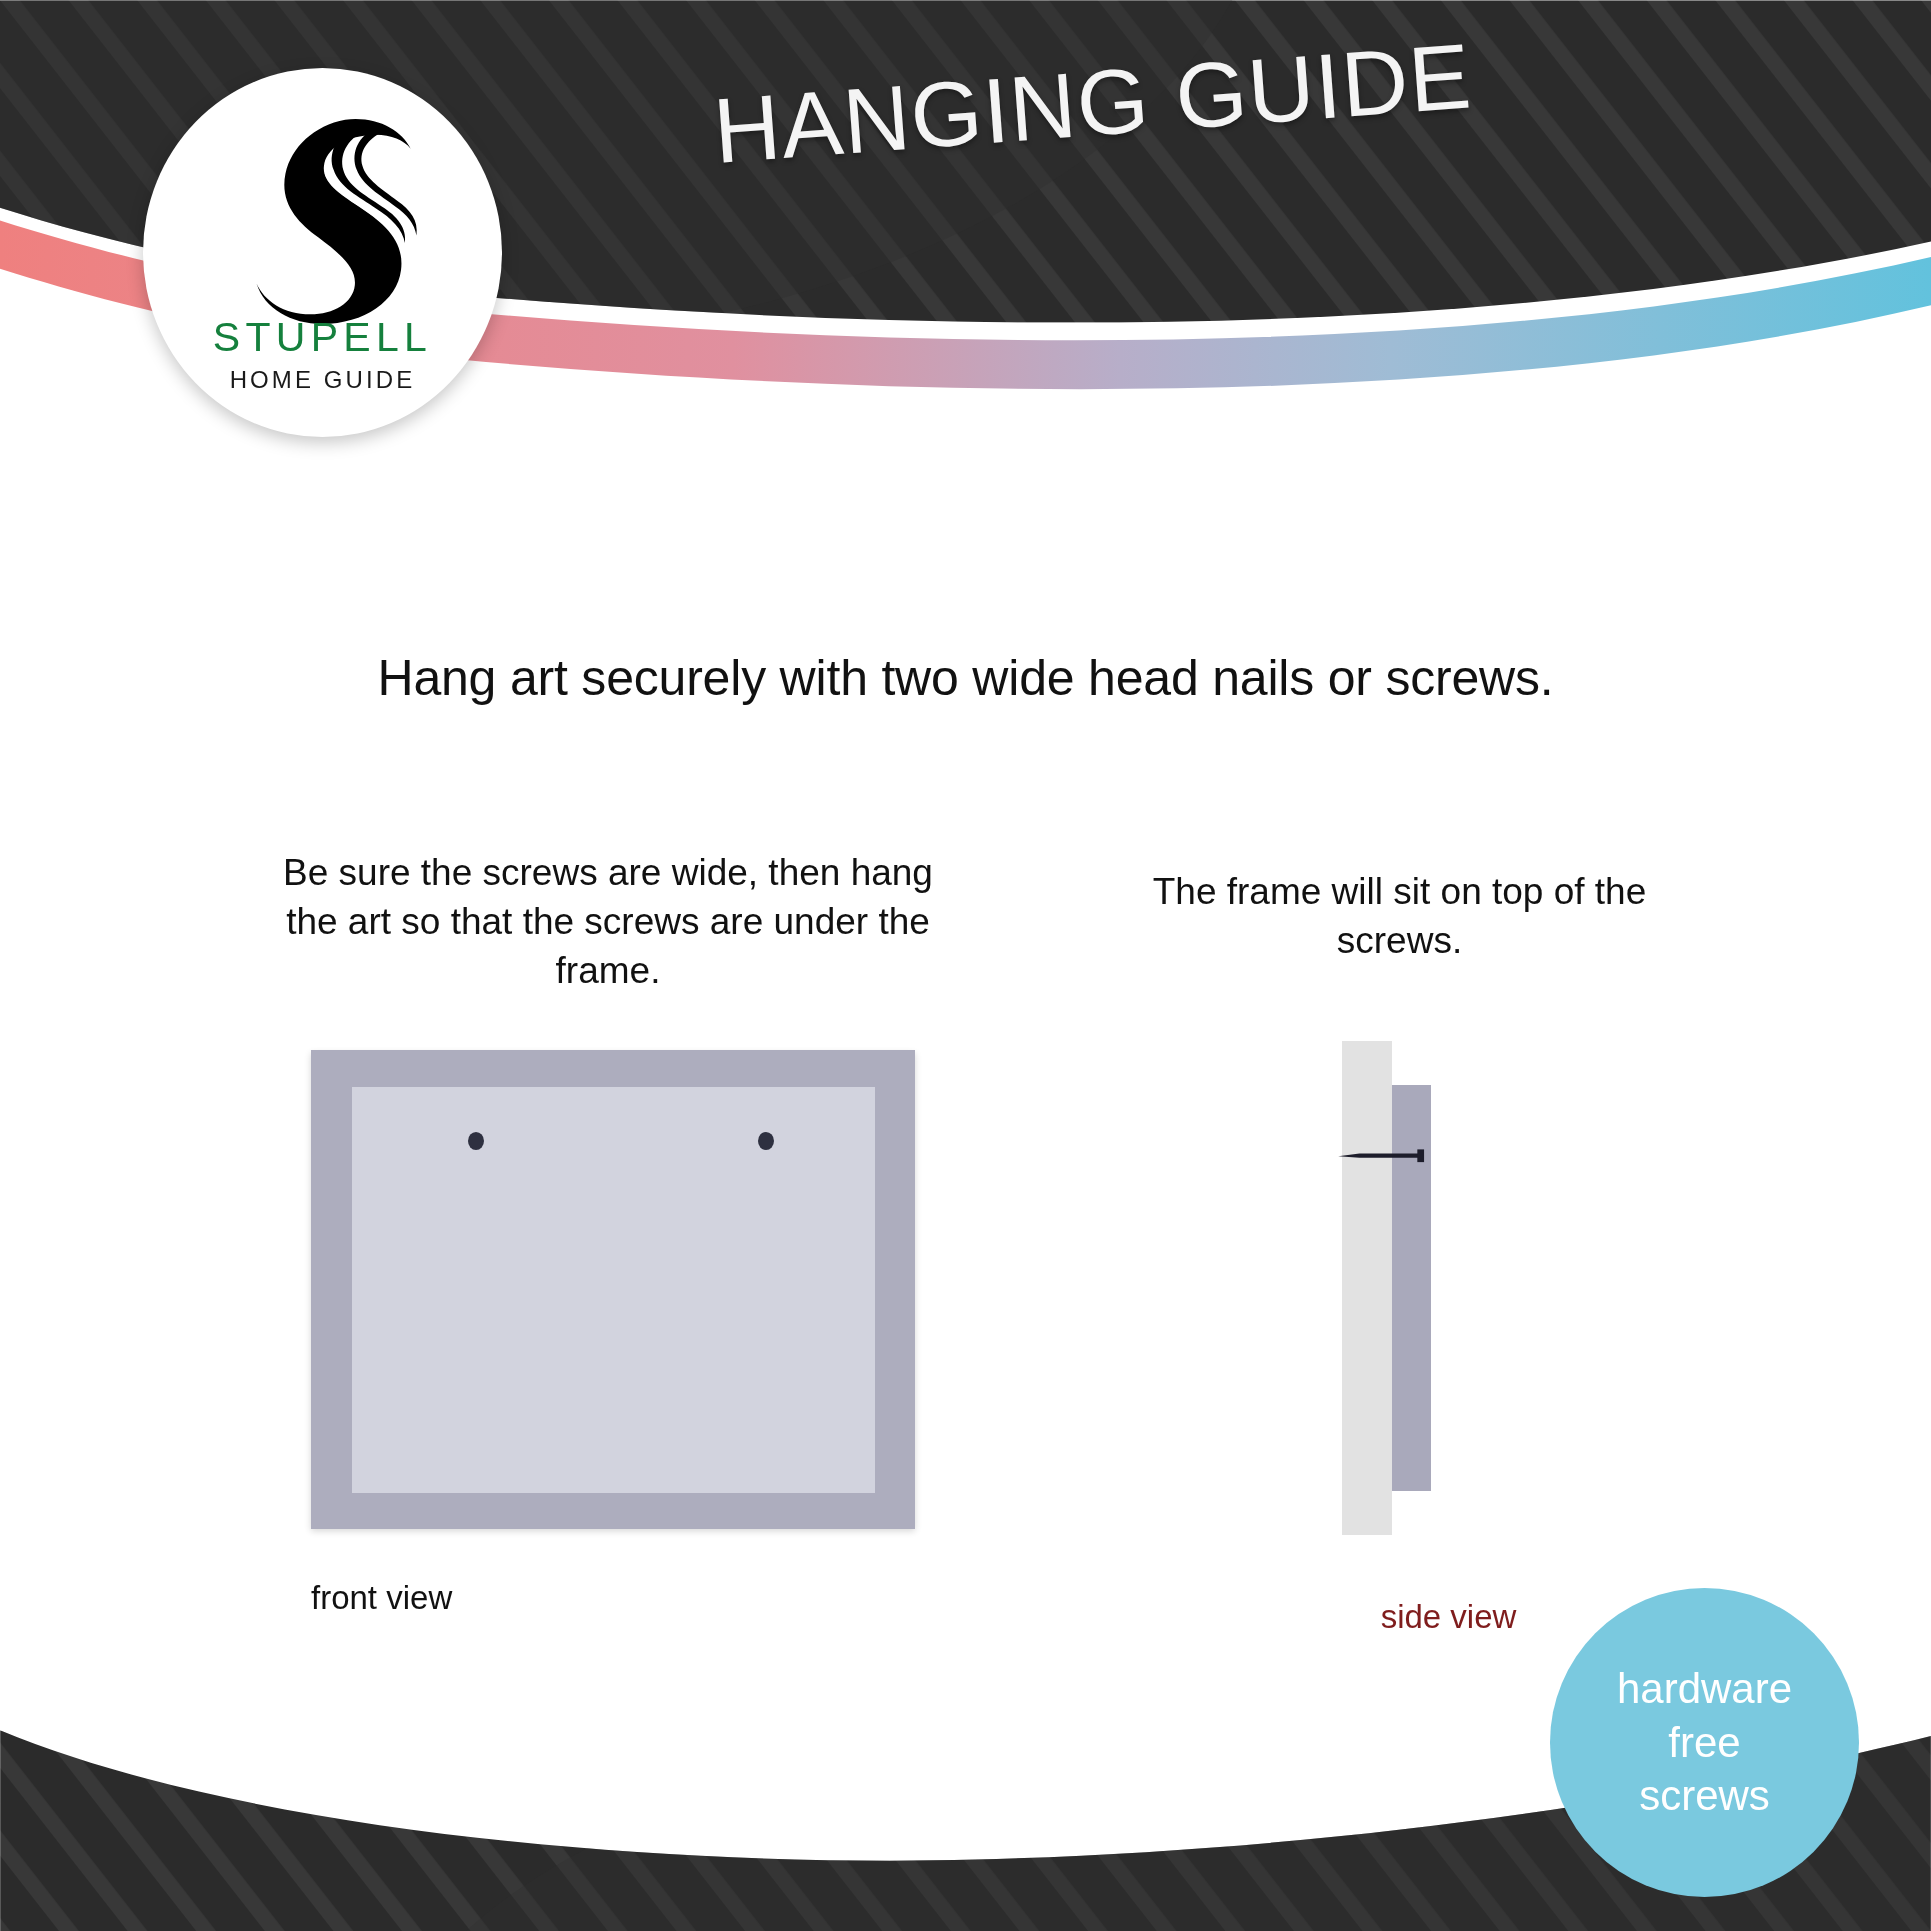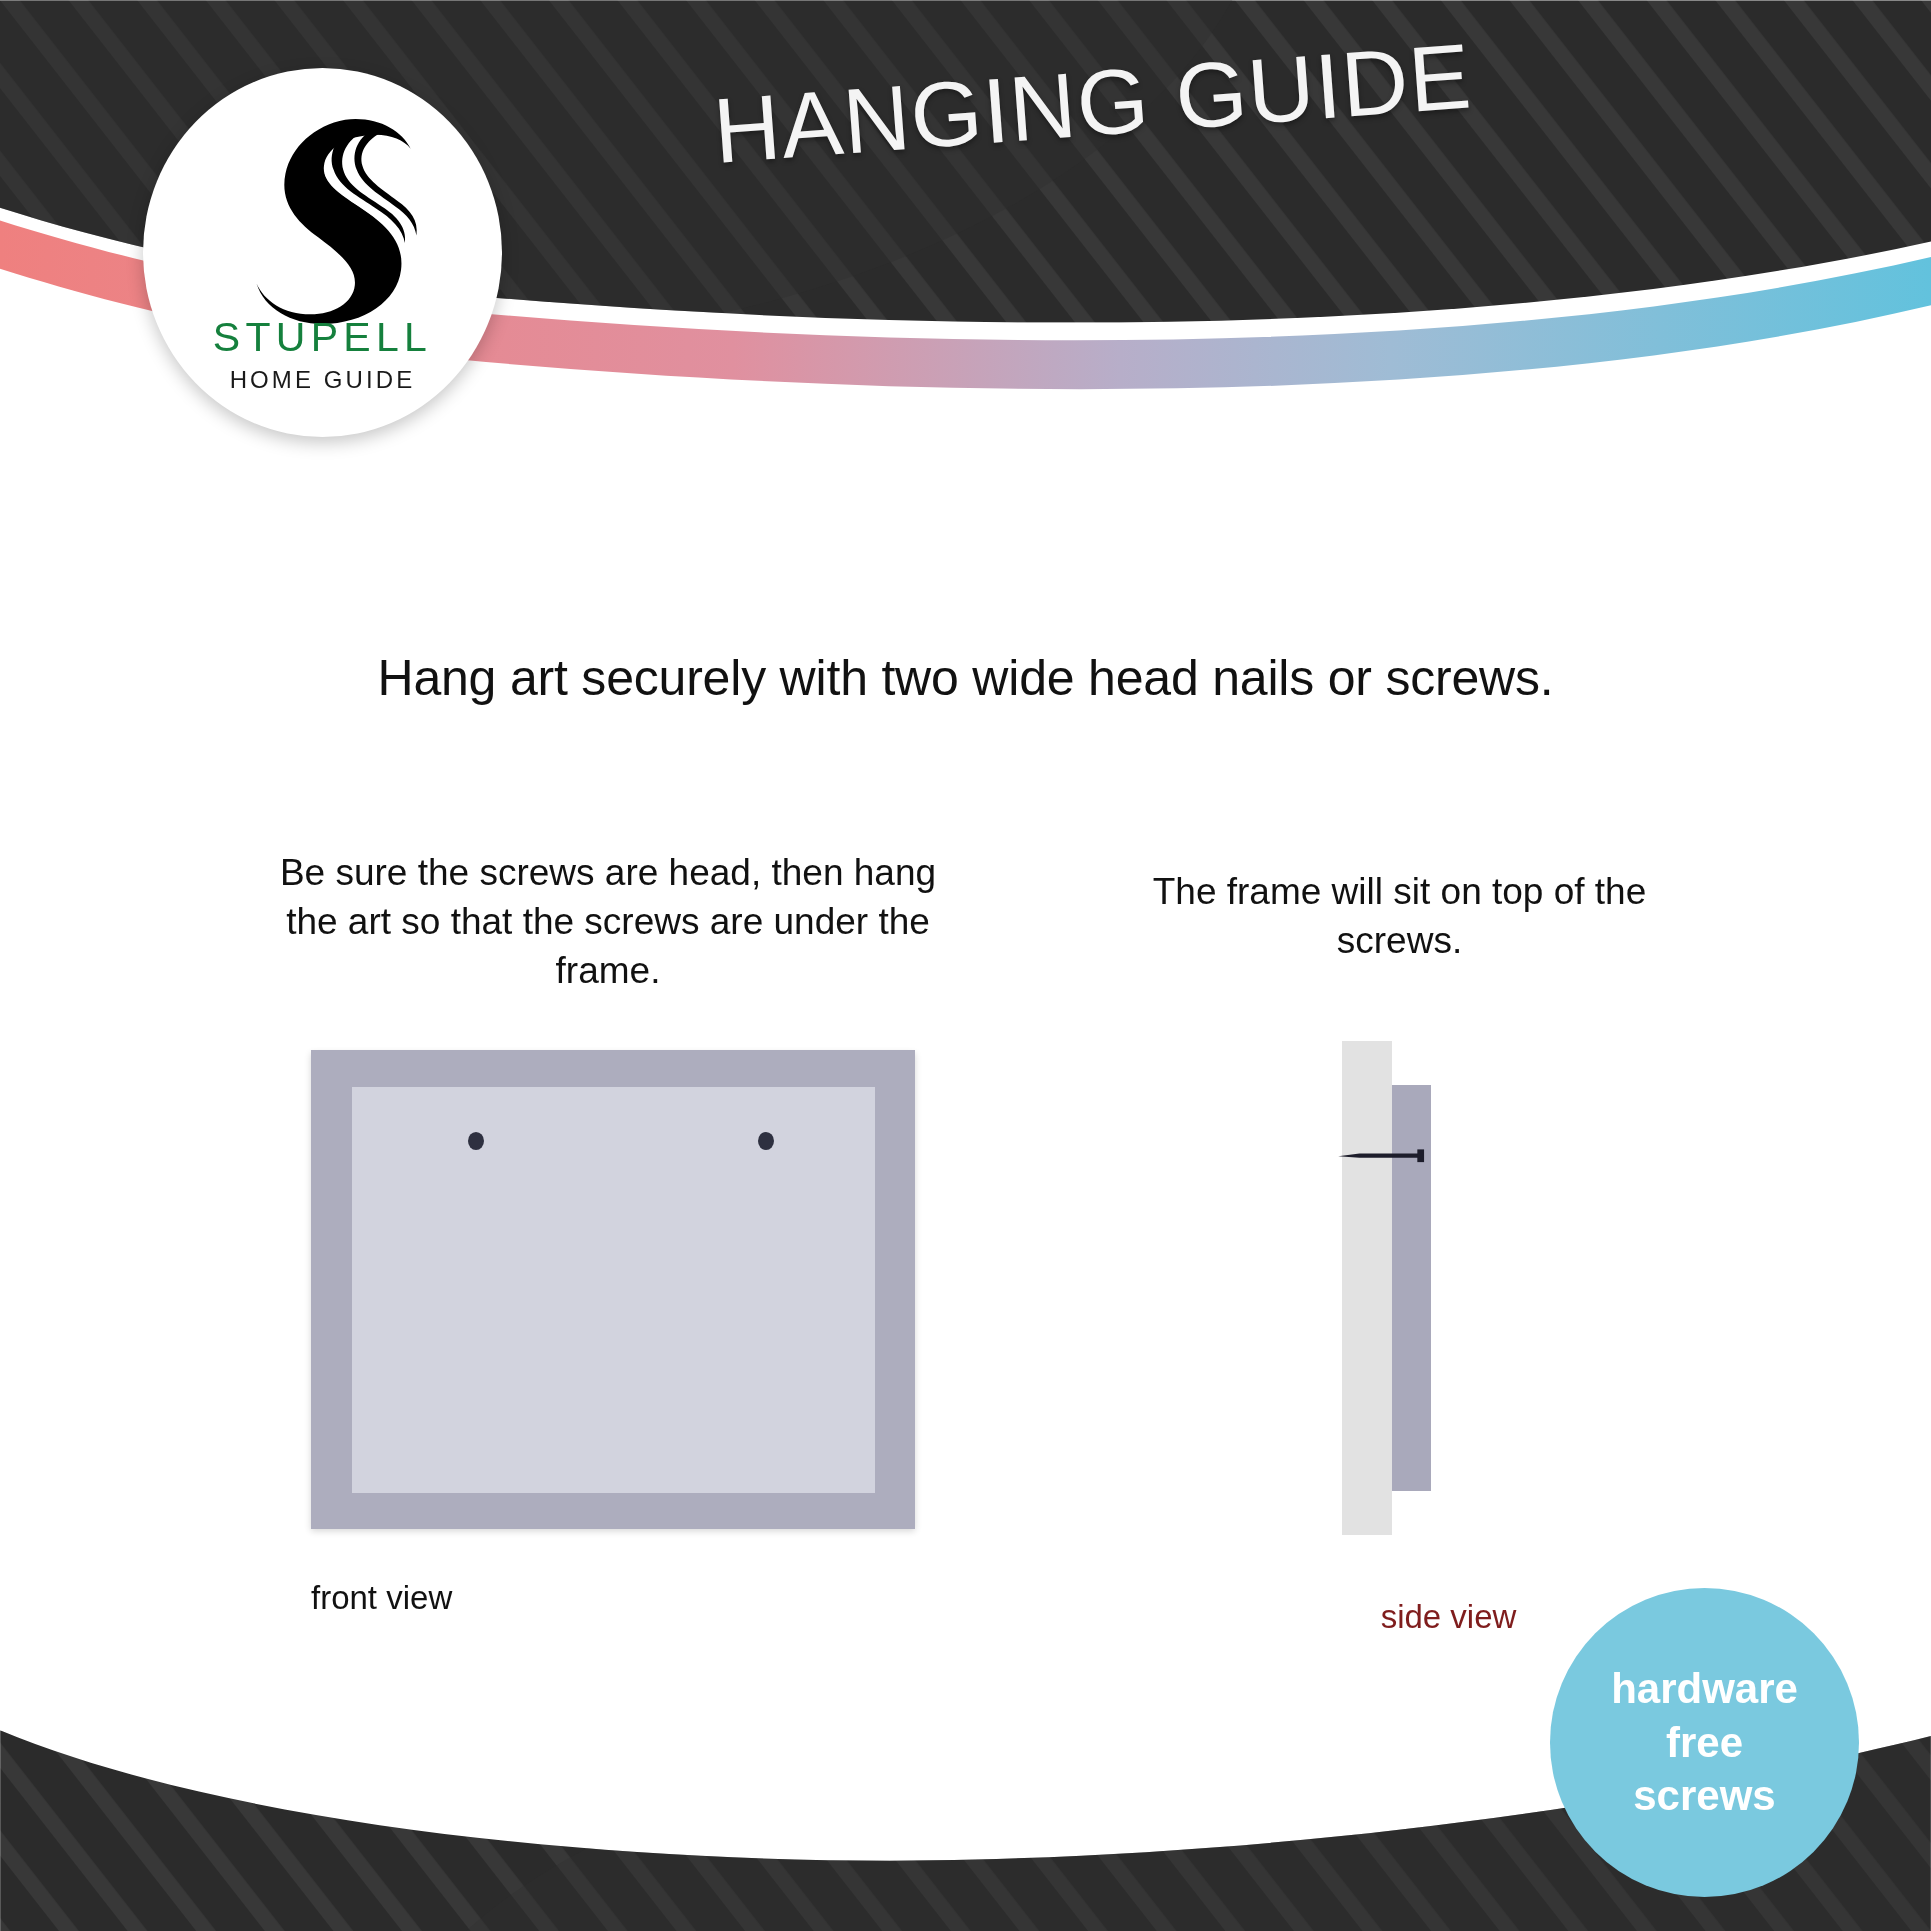--- a/index.html
+++ b/index.html
@@ -198,21 +198,21 @@
     z-index: 30;
     display: flex;
     flex-direction: column;
     align-items: center;
     justify-content: center;
   }
   .hw-badge-line {
     color: #ffffff;
     font-size: 42px;
     line-height: 1.28;
-    font-weight: 700;
+    font-weight: 400;
     text-align: right;
   }
 </style>
 </head>
 <body>
 
 <div id="page">
 
   <div class="top-band-wrap">
     <svg width="1931" height="406" viewBox="0 0 2000 420" xmlns="http://www.w3.org/2000/svg">
@@ -266,21 +266,21 @@
     <div class="logo-wordmark">
       <div class="logo-name">STUPELL</div>
       <div class="logo-sub">HOME GUIDE</div>
     </div>
   </div>
 
 
   <div class="main-instruction">Hang art securely with two wide head nails or screws.</div>
 
   <div class="col-left">
-    <div class="col-caption">Be sure the screws are head, then hang the art so that the screws are under the frame.</div>
+    <div class="col-caption">Be sure the screws are wide, then hang the art so that the screws are under the frame.</div>
   </div>
 
   <div class="col-right">
     <div class="col-caption">The frame will sit on top of the screws.</div>
   </div>
 
   <div class="front-fig">
     <div class="front-mat">
       <div class="screw-dot left"></div>
       <div class="screw-dot right"></div>

